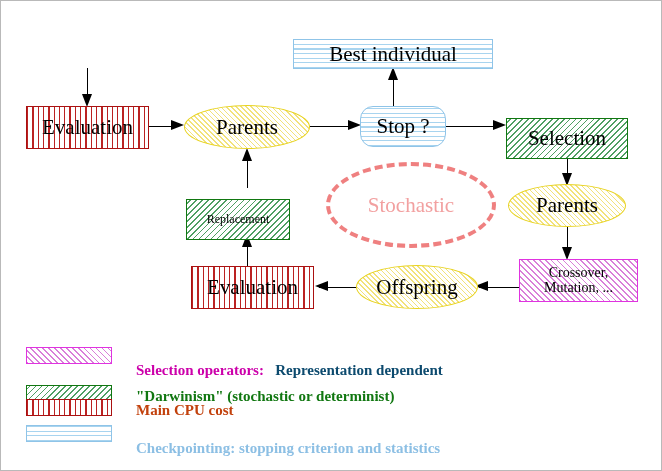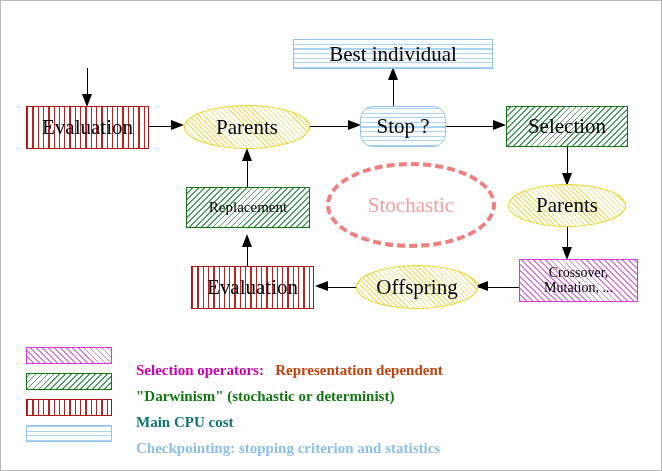--- a/index.html
+++ b/index.html
@@ -43,20 +43,21 @@
         #ffffff 1.2px, #ffffff 4.2px);
   }
   
   .fill-green {
     border: 1.5px solid #117711;
     background-color: #ffffff;
     background-image: repeating-linear-gradient(
         -45deg,
         #4f9f63 0px, #4f9f63 1.2px,
         #ffffff 1.2px, #ffffff 4.2px);
+    margin-top: 12px;
   }
   
   .fill-red {
     border: 1.5px solid #aa1111;
     background-color: #ffffff;
     background-image: repeating-linear-gradient(
         90deg,
         #bb2222 0px, #bb2222 1.3px,
         #ffffff 1.3px, #ffffff 5.3px);
   }
@@ -219,36 +220,36 @@
   </div>
 
   <div class="node fill-yellow ellipse" style="left:355px; top:264px; width:122px; height:44px; font-size:21px;align-items:center;">
     <span class="lbl">Offspring</span>
   </div>
 
   <div class="node fill-red" style="left:190px; top:265px; width:123px; height:43px; font-size:21px;">
     <span class="lbl">Evaluation</span>
   </div>
 
-  <div class="node fill-green" style="left:185px; top:186px; width:124px; height:41px; font-size:15px;">
+  <div class="node fill-green" style="left:185px; top:186px; width:104px; height:41px; font-size:12px;">
     <span class="lbl">Replacement</span>
   </div>
 
   <div class="legend-swatch fill-magenta" style="top:346px;"></div>
   <div class="legend-text" style="top:344px;">
-    <span class="part1" style="color:#cc00aa;">Selection operators:</span><span class="part2" style="color:#c2410c;">   Representation dependent</span>
+    <span class="part1" style="color:#cc00aa;">Selection operators:</span><span class="part2" style="color:#0c4a6e;">   Representation dependent</span>
   </div>
 
   <div class="legend-swatch fill-green" style="top:372px;"></div>
   <div class="legend-text" style="top:370px; color:#117711;">
     <span>"Darwinism" (stochastic or determinist)</span>
   </div>
 
   <div class="legend-swatch fill-red" style="top:398px;"></div>
-  <div class="legend-text" style="top:396px; color:#0f766e;text-align:center;">
+  <div class="legend-text" style="top:384px; color:#c2410c;text-align:center;">
     <span>Main CPU cost</span>
   </div>
 
   <div class="legend-swatch fill-blue" style="top:424px;"></div>
   <div class="legend-text" style="top:422px; color:#8cbfe4;">
     <span>Checkpointing: stopping criterion and statistics</span>
   </div>
 
 </div>
 

